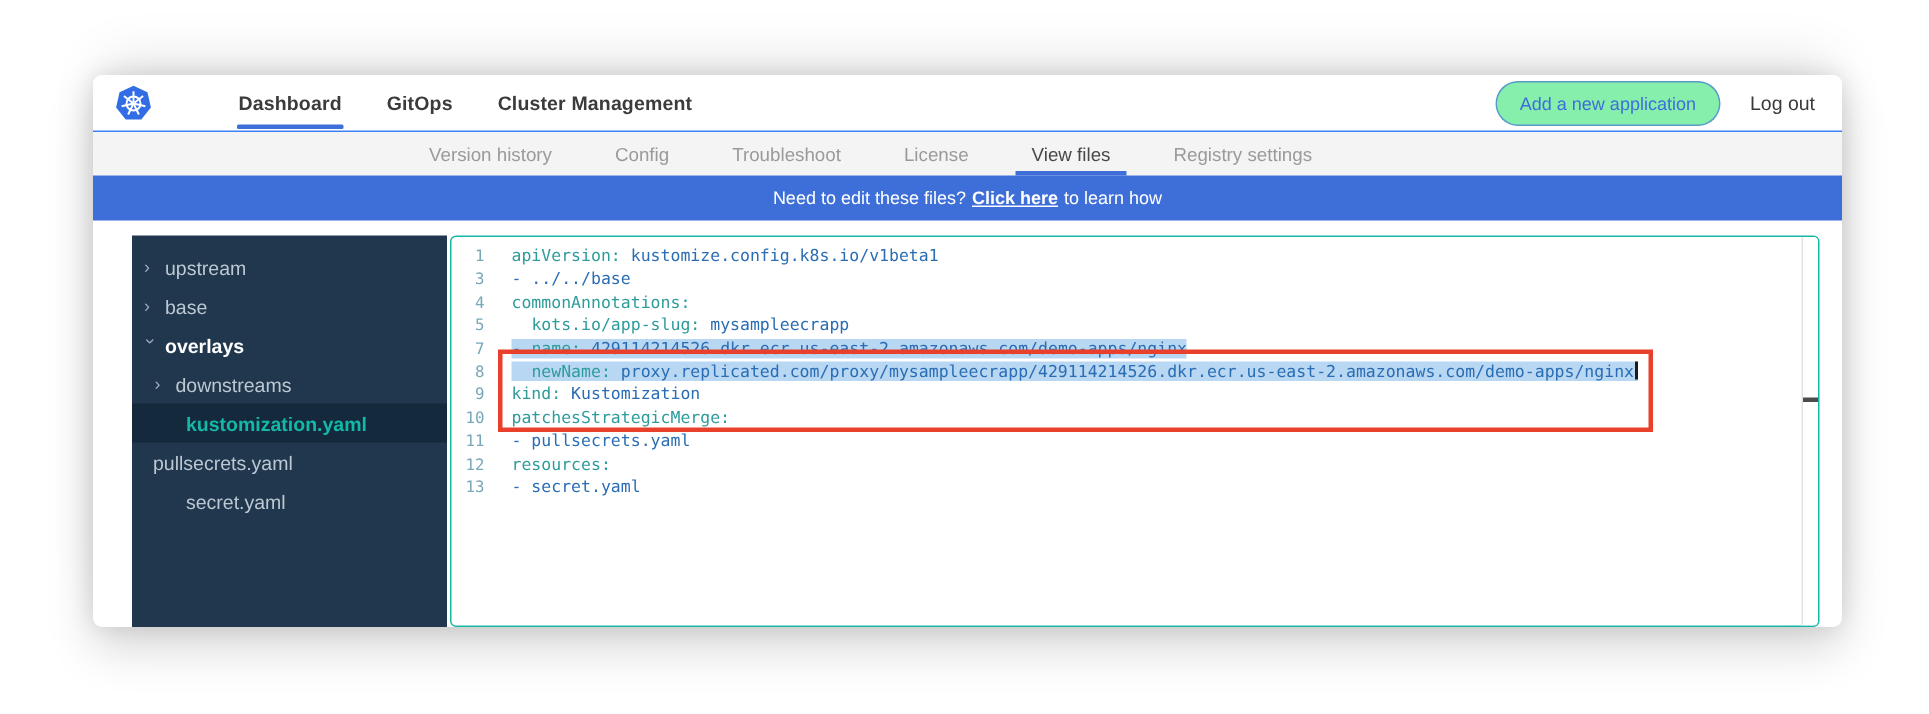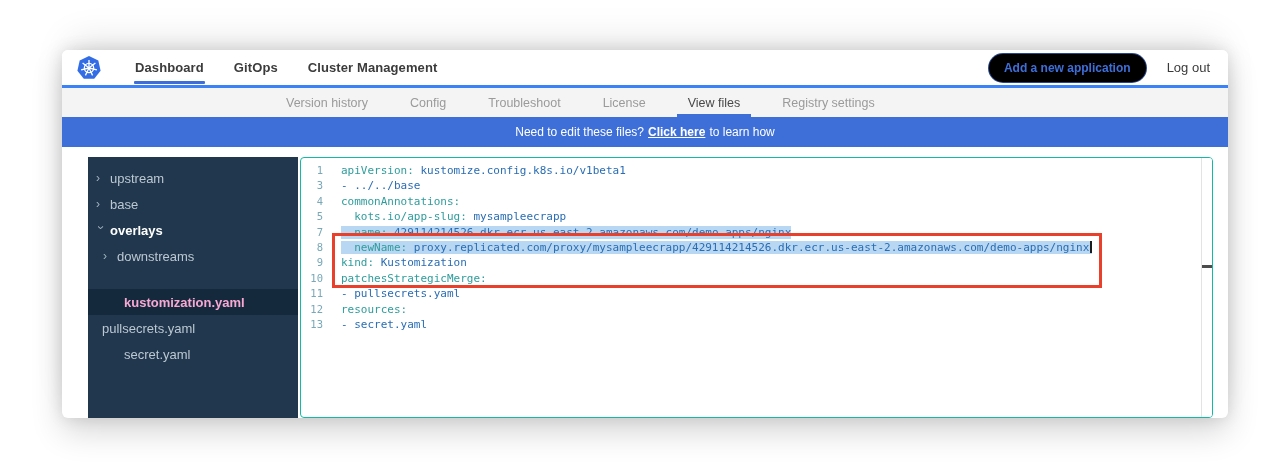--- a/index.html
+++ b/index.html
@@ -9,37 +9,37 @@
     background:#fff; font-family:"Liberation Sans", sans-serif;
   }
   .app-card {
     position:absolute; left:62px; top:50px; width:1166px; height:368px;
     background:#fff; border-radius:6px; overflow:hidden;
     box-shadow: 0 0 16px rgba(0,0,0,0.10), 0 14px 32px rgba(0,0,0,0.16), 0 -18px 34px -8px rgba(0,0,0,0.10);
   }
   
   .topnav {
     height:38px; display:flex; align-items:center; padding:0 18px 0 14px;
-    border-bottom:3px solid #3b82f6; background:#fff;
+    border-bottom:1px solid #3b82f6; background:#fff;gap:24px;
   }
   .logo { width:26px; height:26px; margin-right:18px; color:var(--logo-blue); flex:0 0 auto; }
   .topnav-tabs { display:flex; height:100%; }
   .nav-tab {
     position:relative; display:flex; align-items:center; height:100%;
     padding:0 15px; font-size:13px; font-weight:600; color:#3b3b3b; cursor:pointer;
     letter-spacing:.1px;
   }
   .nav-tab.active::after {
     content:""; position:absolute; left:14px; right:14px; bottom:1px; height:3px;
     background:var(--accent); border-radius:1px;
   }
   .topnav-right { margin-left:auto; display:flex; align-items:center; gap:20px; }
   .add-app-btn {
-    border:1px solid rgba(62,111,217,.65); color:var(--accent); background:#000000;
-    font-family:inherit; font-size:12px; font-weight:700; padding:7px 15px;
+    border:1px solid rgba(62,111,217,.65); color:var(--accent); background:#86efac;
+    font-family:inherit; font-size:12px; font-weight:400; padding:7px 15px;
     border-radius:16px; cursor:pointer; white-space:nowrap;
   }
   .logout { font-size:13px; color:#3a3a3a; cursor:pointer; }
   
   .subnav {
     height:29px; background:#f4f4f4; display:flex; align-items:stretch;
     padding-left:203px; 
   }
   .subnav-tab {
     position:relative; display:flex; align-items:center; padding:0 21px;
@@ -60,21 +60,21 @@
   .content { height:271px; padding:10px 15px 0 26px; display:flex; }
   .sidebar {
     width:210px; height:261px; background:var(--sidebar-bg);
     padding-top:8px; flex:0 0 auto; overflow:hidden;
   }
   .tree-item {
     height:26px; display:flex; align-items:center; font-size:13px;
     color:#bcc8d2; cursor:pointer; white-space:nowrap;
   }
   .tree-item.bold { color:#fff; font-weight:700; }
-  .tree-item.selected { background:var(--sidebar-selected-bg); color:#f9a8d4; font-weight:700;margin-top:20px; }
+  .tree-item.selected { background:var(--sidebar-selected-bg); color:#14b8a6; font-weight:700; }
   .chev {
     display:inline-block; width:9px; margin-right:5px; font-size:12px;
     color:#9fb0bd; font-weight:400; line-height:1;
   }
   .chev.down { transform:rotate(90deg); }
   
   .editor {
     position:relative; flex:1 1 auto; height:261px; margin-left:2px;
     border:1px solid #14b8a6; border-radius:4px; background:#fff; overflow:hidden;
     font-family:"DejaVu Sans Mono", monospace; font-size:11px;

